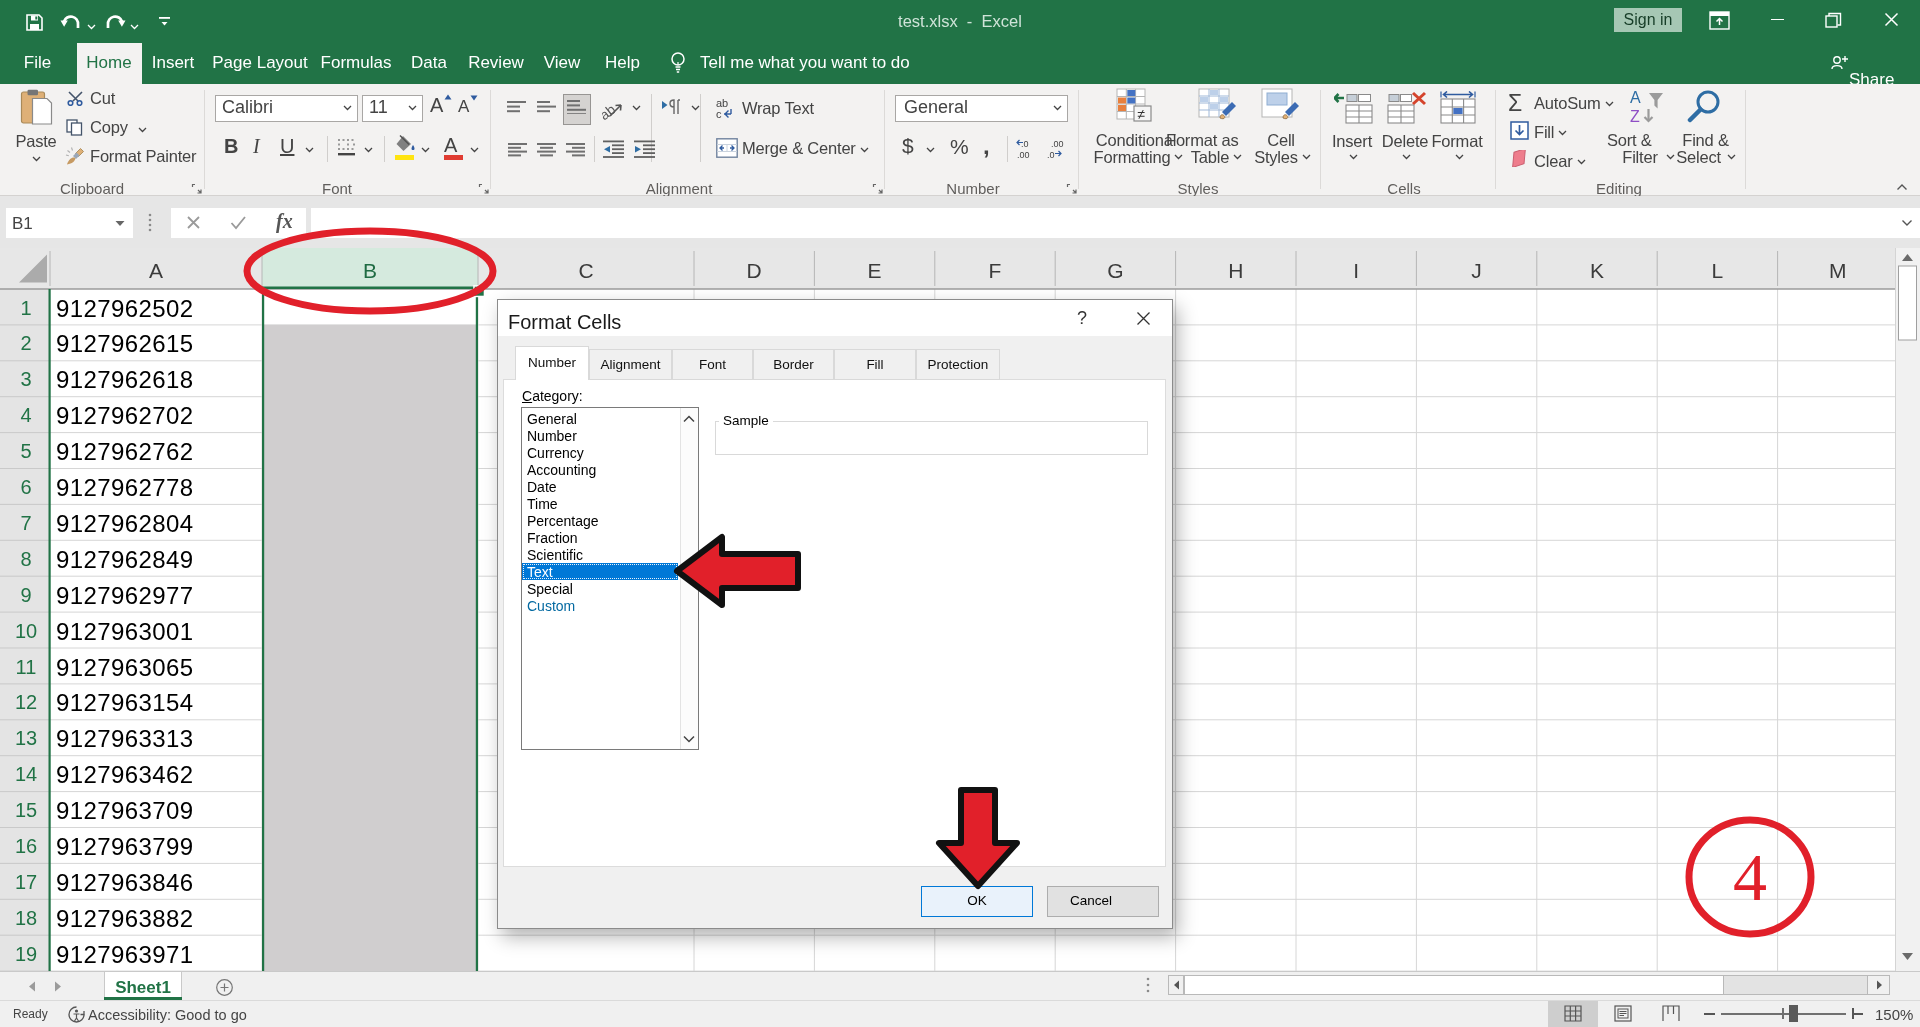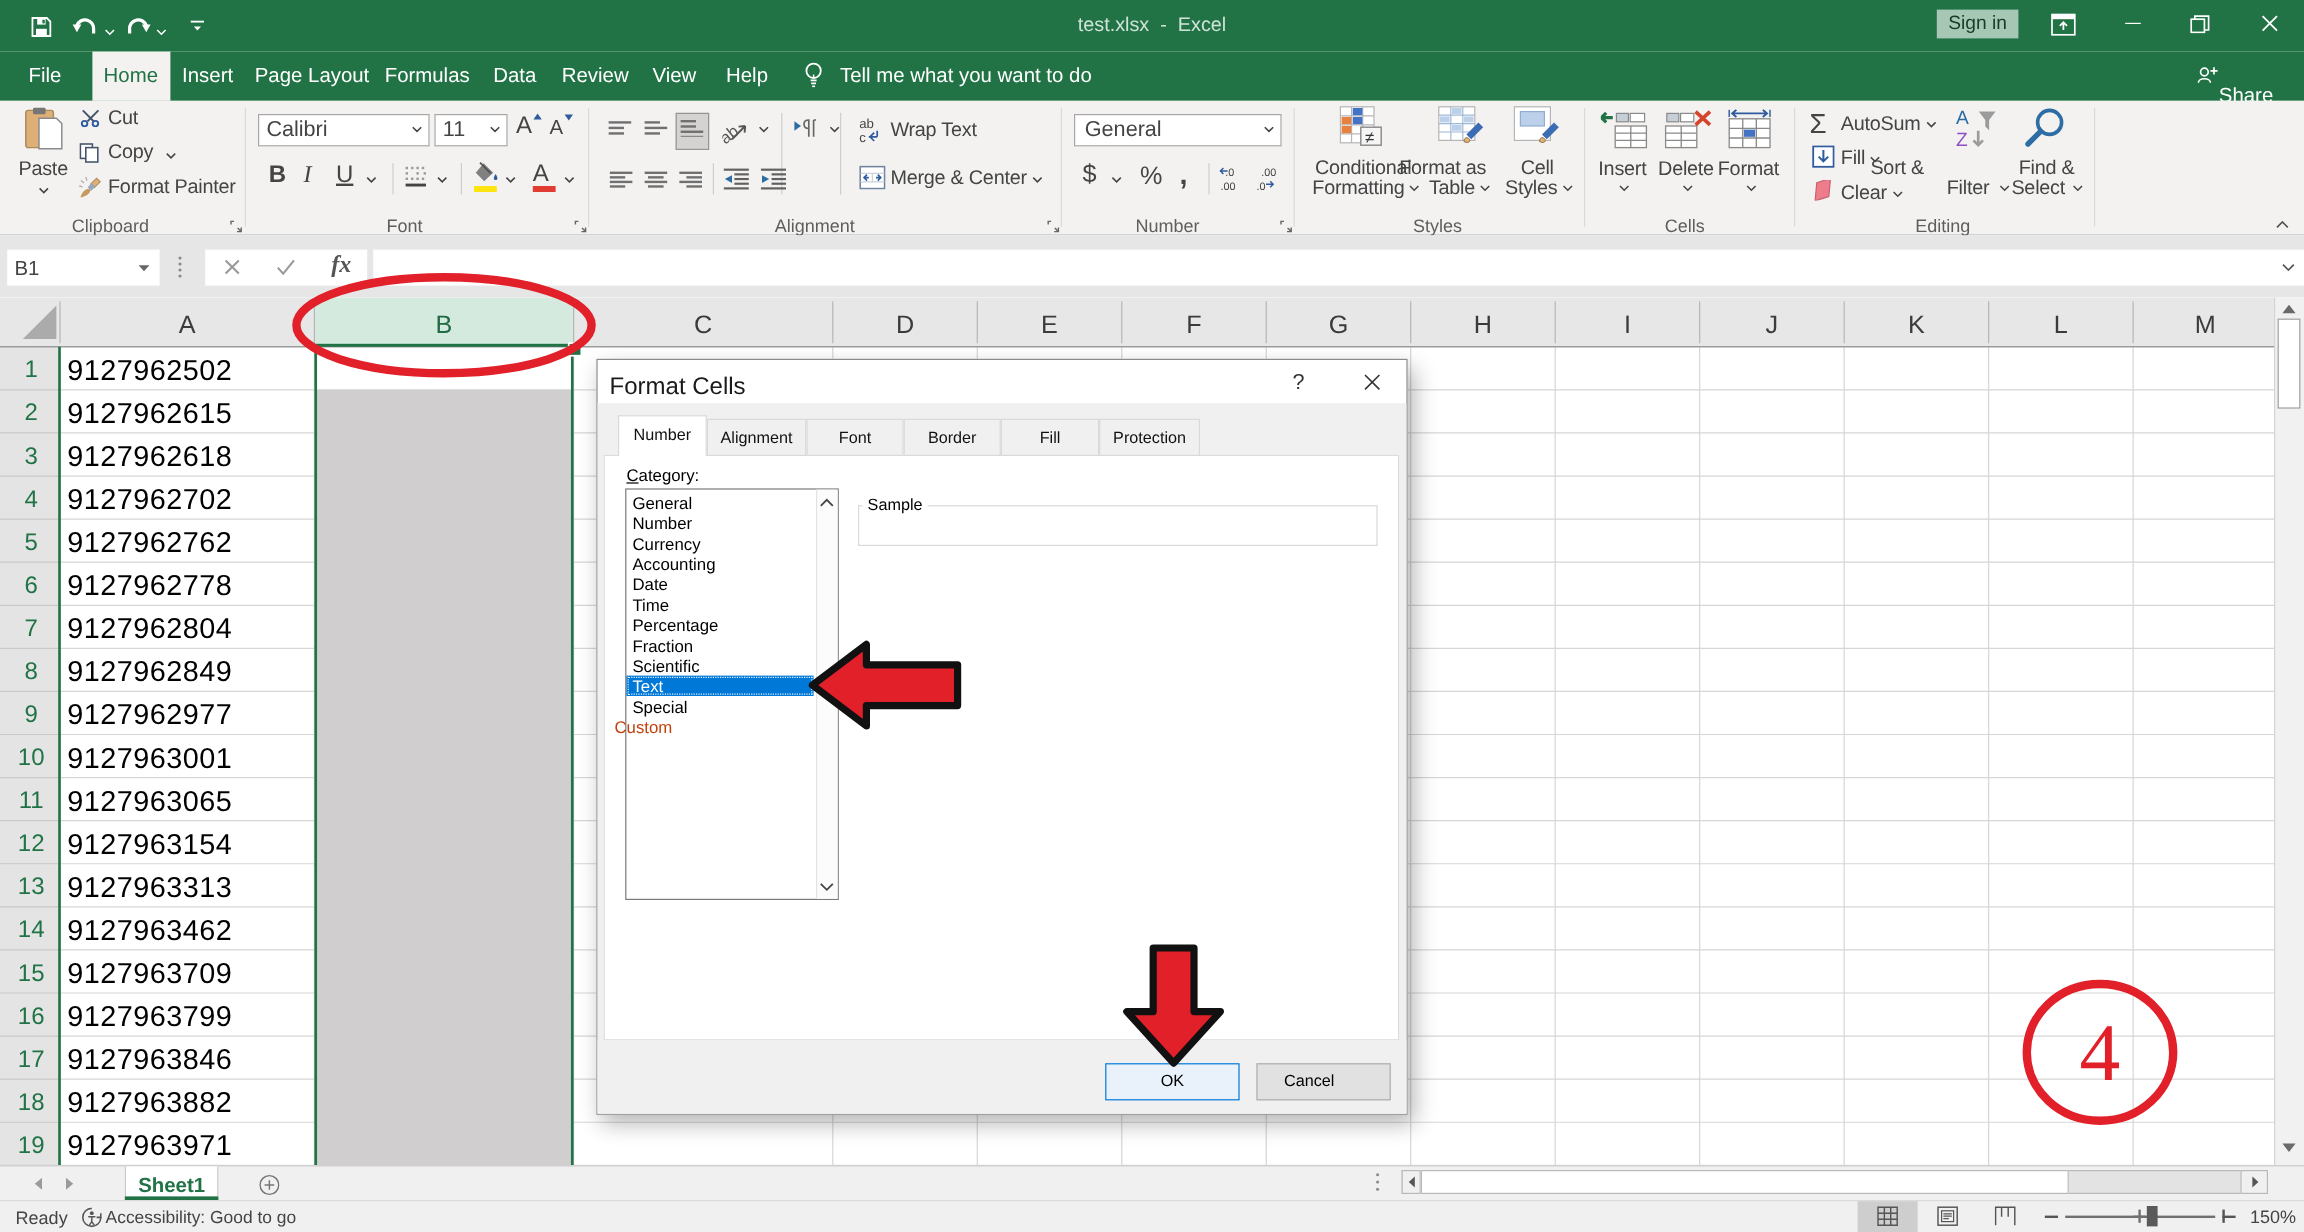--- a/index.html
+++ b/index.html
@@ -374,21 +374,21 @@
 <svg class="abs" style="left:1577px;top:75px" width="9" height="6" viewBox="0 0 9 6">
         <path d="M1 1 L4.5 4.5 L8 1" stroke="#444" stroke-width="1.3" fill="none"></path>
       </svg>
 <svg class="abs" style="left:1630px;top:5px" width="36" height="37" viewBox="0 0 36 37">
 <text x="0" y="14" font-size="16" fill="#2e6da4">A</text>
 <text x="0" y="33" font-size="16" fill="#8f4fc5">Z</text>
 <path d="M19 4 L33 4 L27.6 11 L27.6 19.5 L24.4 16.5 L24.4 11 Z" fill="#9b9b9b"></path>
 <path d="M14.5 28 L18.5 32 L22.5 28" stroke="#9b9b9b" stroke-width="2.2" fill="none"></path>
 <path d="M18.5 20 V31" stroke="#9b9b9b" stroke-width="2.2"></path>
       </svg>
-<div class="rbtxt" style="left:1541px;top:47px;width:80px;text-align:center">Sort &amp;</div>
+<div class="rbtxt" style="left:1607px;top:47px;width:80px;text-align:left">Sort &amp;</div>
 <div class="rbtxt" style="left:1600px;top:64px;width:80px;text-align:center">Filter</div>
 <svg class="abs" style="left:1666px;top:70px" width="9" height="6" viewBox="0 0 9 6">
         <path d="M1 1 L4.5 4.5 L8 1" stroke="#444" stroke-width="1.3" fill="none"></path>
       </svg>
 <svg class="abs" style="left:1687px;top:5px" width="36" height="37" viewBox="0 0 36 37">
 <circle cx="21" cy="13" r="10" fill="none" stroke="#2e6da4" stroke-width="3"></circle>
 <path d="M13.5 20.5 L3 31" stroke="#2e6da4" stroke-width="4.5" stroke-linecap="round"></path>
       </svg>
 <div class="rbtxt" style="left:1663px;top:47px;width:85px;text-align:center">Find &amp;</div>
 <div class="rbtxt" style="left:1656px;top:64px;width:85px;text-align:center">Select</div>
@@ -607,21 +607,21 @@
 <div class="abs" style="left:1168px;top:975px;width:16px;height:20px;background:#f0f0f0;border:1px solid #b9b9b9"></div>
 <svg class="abs" style="left:1173px;top:980px" width="7" height="10" viewBox="0 0 7 10">
       <path d="M6 0.5 L1 5 L6 9.5 Z" fill="#555"></path>
     </svg>
 <div class="abs" style="left:1184px;top:975px;width:540px;height:20px;background:#fff;border:1px solid #b9b9b9"></div>
 <div class="abs" style="left:1867px;top:975px;width:23px;height:20px;background:#f0f0f0;border:1px solid #b9b9b9"></div>
 <svg class="abs" style="left:1876px;top:980px" width="7" height="10" viewBox="0 0 7 10">
       <path d="M1 0.5 L6 5 L1 9.5 Z" fill="#555"></path>
     </svg>
 <div class="abs" style="left:0;top:1000px;width:1920px;height:27px;background:#f0f0f0;border-top:1px solid #dadada"></div>
-<div class="abs" style="left:13px;top:1007px;font-size:15px;color:#444">Ready</div>
+<div class="abs" style="left:13px;top:1007px;font-size:12px;color:#444">Ready</div>
 <svg class="abs" style="left:68px;top:1006px" width="17" height="17" viewBox="0 0 17 17">
 <path d="M8.5 1 A7.5 7.5 0 1 0 16 8.5" fill="none" stroke="#555" stroke-width="1.3"></path>
 <path d="M16 5 V8.5 H12.5" fill="none" stroke="#555" stroke-width="1.3"></path>
 <circle cx="8.5" cy="5" r="1.6" fill="#555"></circle>
       <path d="M5.5 8 H11.5 M8.5 8 V12 M8.5 12 L6.5 15 M8.5 12 L10.5 15" stroke="#555" stroke-width="1.2" fill="none"></path>
     </svg>
 <div class="abs" style="left:88px;top:1007px;font-size:14.5px;color:#444">Accessibility: Good to go</div>
 <div class="abs" style="left:1548px;top:1001px;width:50px;height:26px;background:#cecece"></div>
 <svg class="abs" style="left:1564px;top:1005px" width="18" height="17" viewBox="0 0 18 17">
 <path d="M1 1 H17 V16 H1 Z M1 6 H17 M1 11 H17 M6.3 1 V16 M11.6 1 V16" stroke="#555" stroke-width="1.2" fill="none"></path>
@@ -671,21 +671,21 @@
 <div class="abs" style="left:527px;top:462px;font-size:14px;color:#000">Accounting</div>
 <div class="abs" style="left:527px;top:479px;font-size:14px;color:#000">Date</div>
 <div class="abs" style="left:527px;top:496px;font-size:14px;color:#000">Time</div>
 <div class="abs" style="left:527px;top:513px;font-size:14px;color:#000">Percentage</div>
 <div class="abs" style="left:527px;top:530px;font-size:14px;color:#000">Fraction</div>
 <div class="abs" style="left:527px;top:547px;font-size:14px;color:#000">Scientific</div>
 <div class="abs" style="left:522px;top:563px;width:156px;height:17px;background:#0078d7"></div>
 <div class="abs" style="left:523px;top:564px;width:154px;height:15px;border:1px dotted rgba(255,255,255,.9)"></div>
 <div class="abs" style="left:527px;top:564px;font-size:14px;color:#fff">Text</div>
 <div class="abs" style="left:527px;top:581px;font-size:14px;color:#000">Special</div>
-<div class="abs" style="left:512px;top:598px;font-size:14px;color:#c2410c">Custom</div>
+<div class="abs" style="left:527px;top:598px;font-size:14px;color:#0369a1">Custom</div>
 <div class="abs" style="left:680px;top:408px;width:18px;height:341px;background:#fcfcfc;border-left:1px solid #e3e3e3"></div>
 <svg class="abs" style="left:683px;top:415px" width="12" height="8" viewBox="0 0 12 8">
       <path d="M1 6.5 L6 1.5 L11 6.5" stroke="#444" stroke-width="1.5" fill="none"></path>
     </svg>
 <svg class="abs" style="left:683px;top:735px" width="12" height="8" viewBox="0 0 12 8">
       <path d="M1 1.5 L6 6.5 L11 1.5" stroke="#444" stroke-width="1.5" fill="none"></path>
     </svg>
 <div class="abs" style="left:715px;top:421px;width:433px;height:34px;border:1px solid #d9d9d9"></div>
 <div class="abs" style="left:719px;top:413px;font-size:13.5px;color:#000;background:#fff;padding:0 4px">Sample</div>
 <div class="abs" style="left:498px;top:867px;width:674px;height:61px;background:#f0f0f0"></div>

